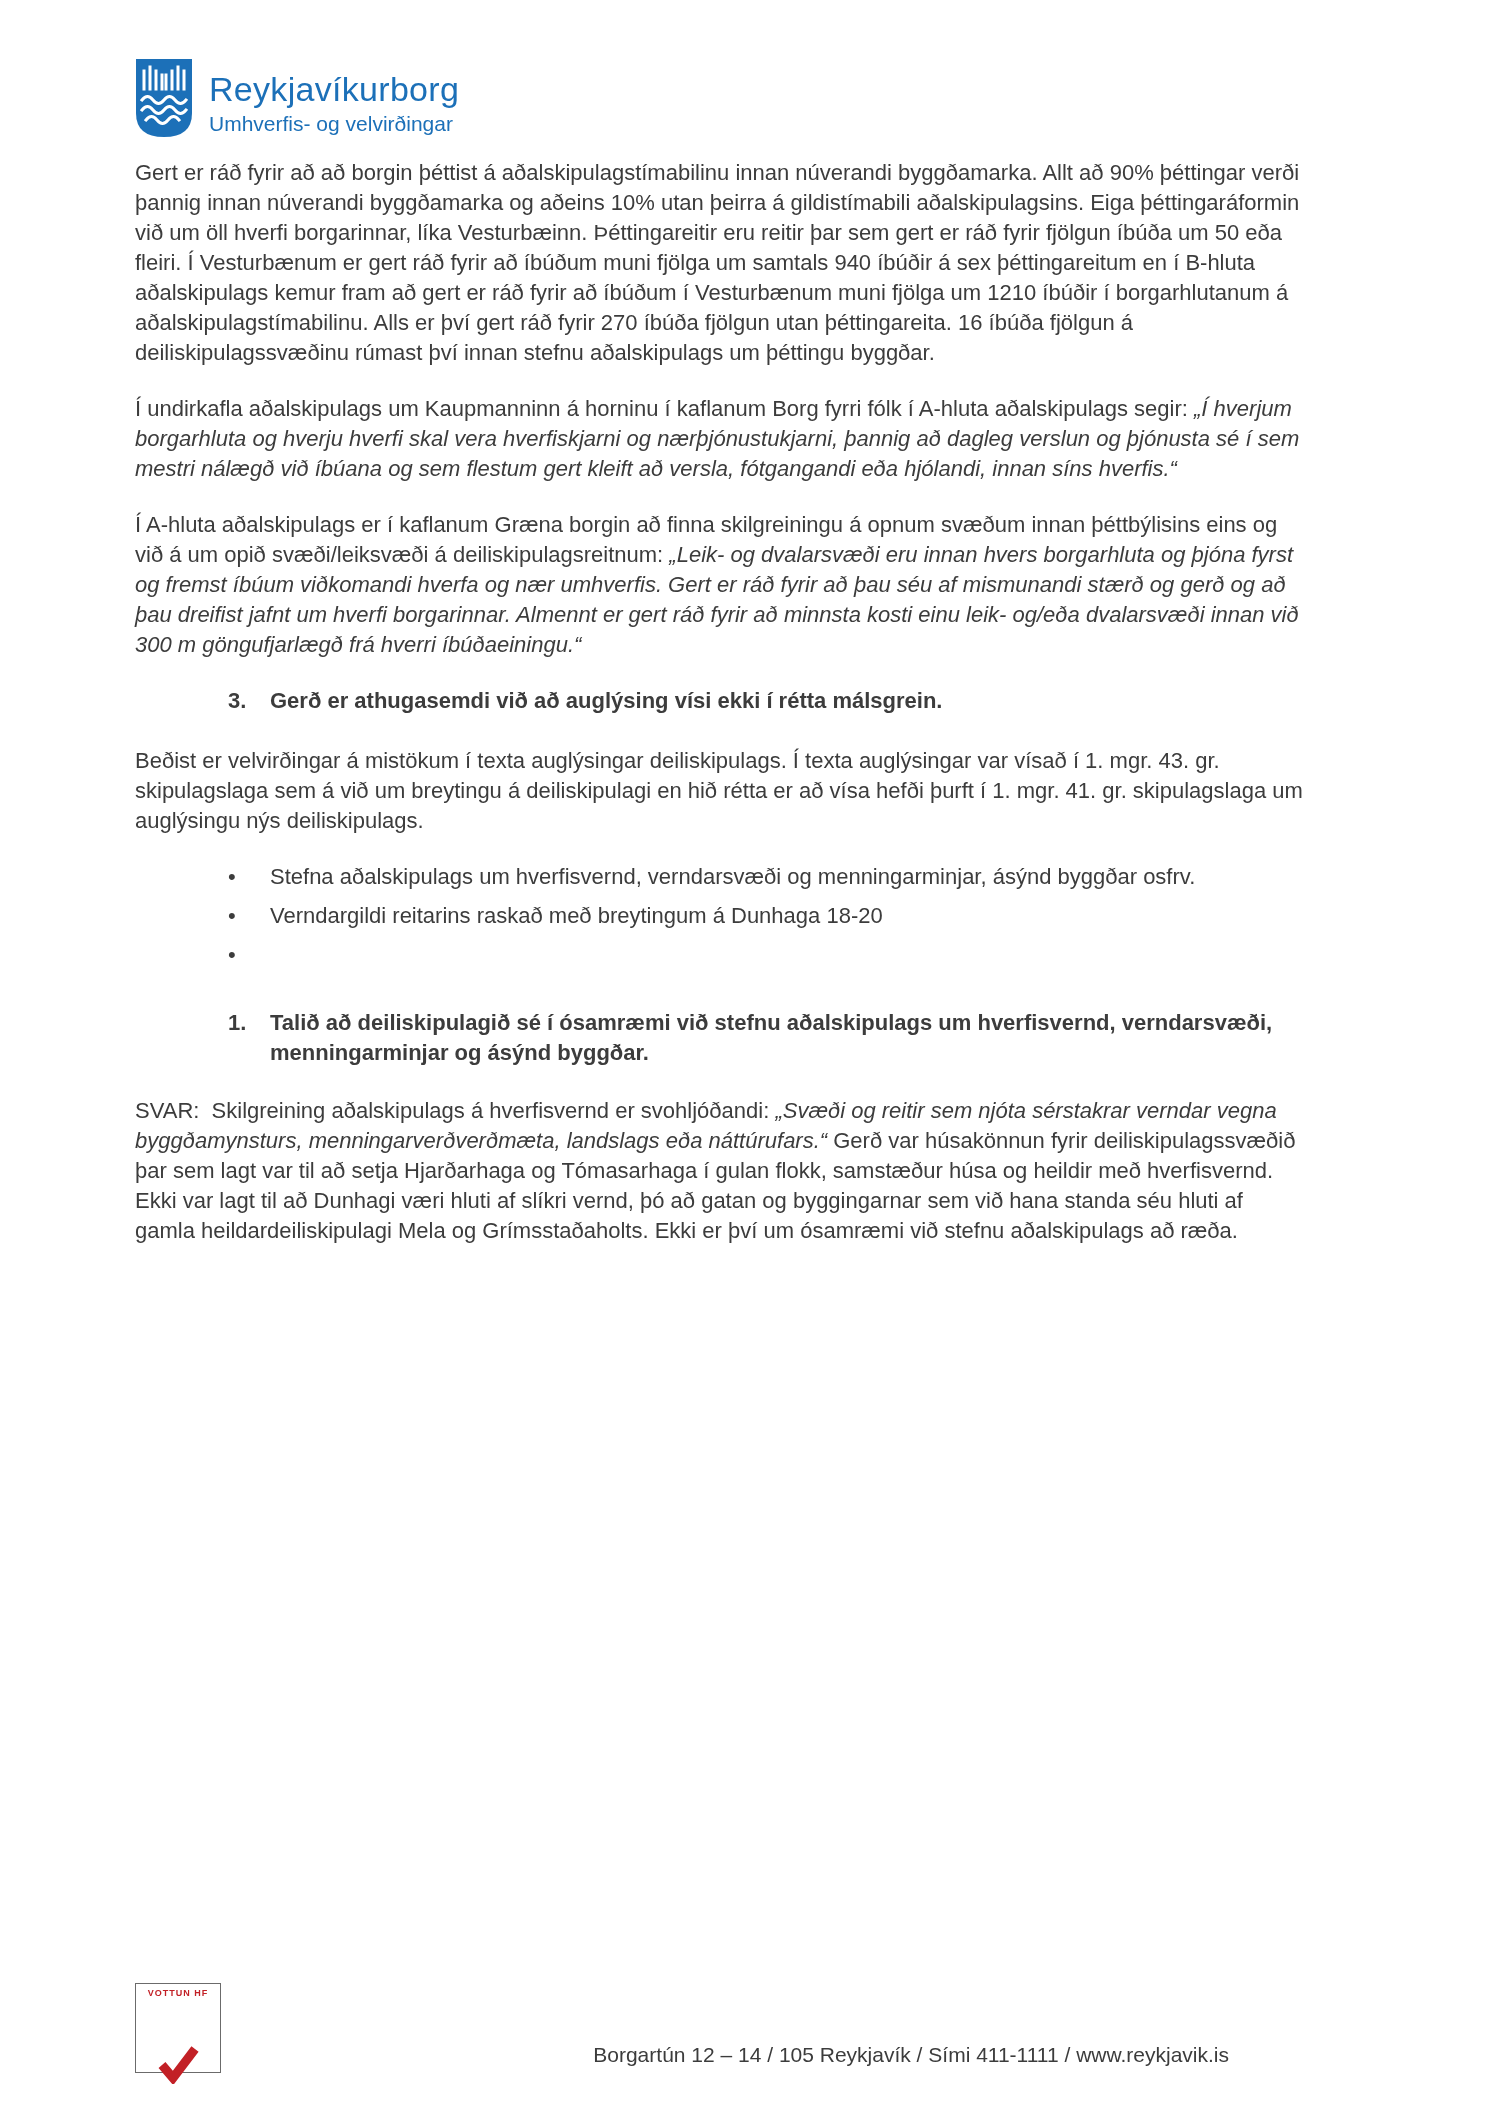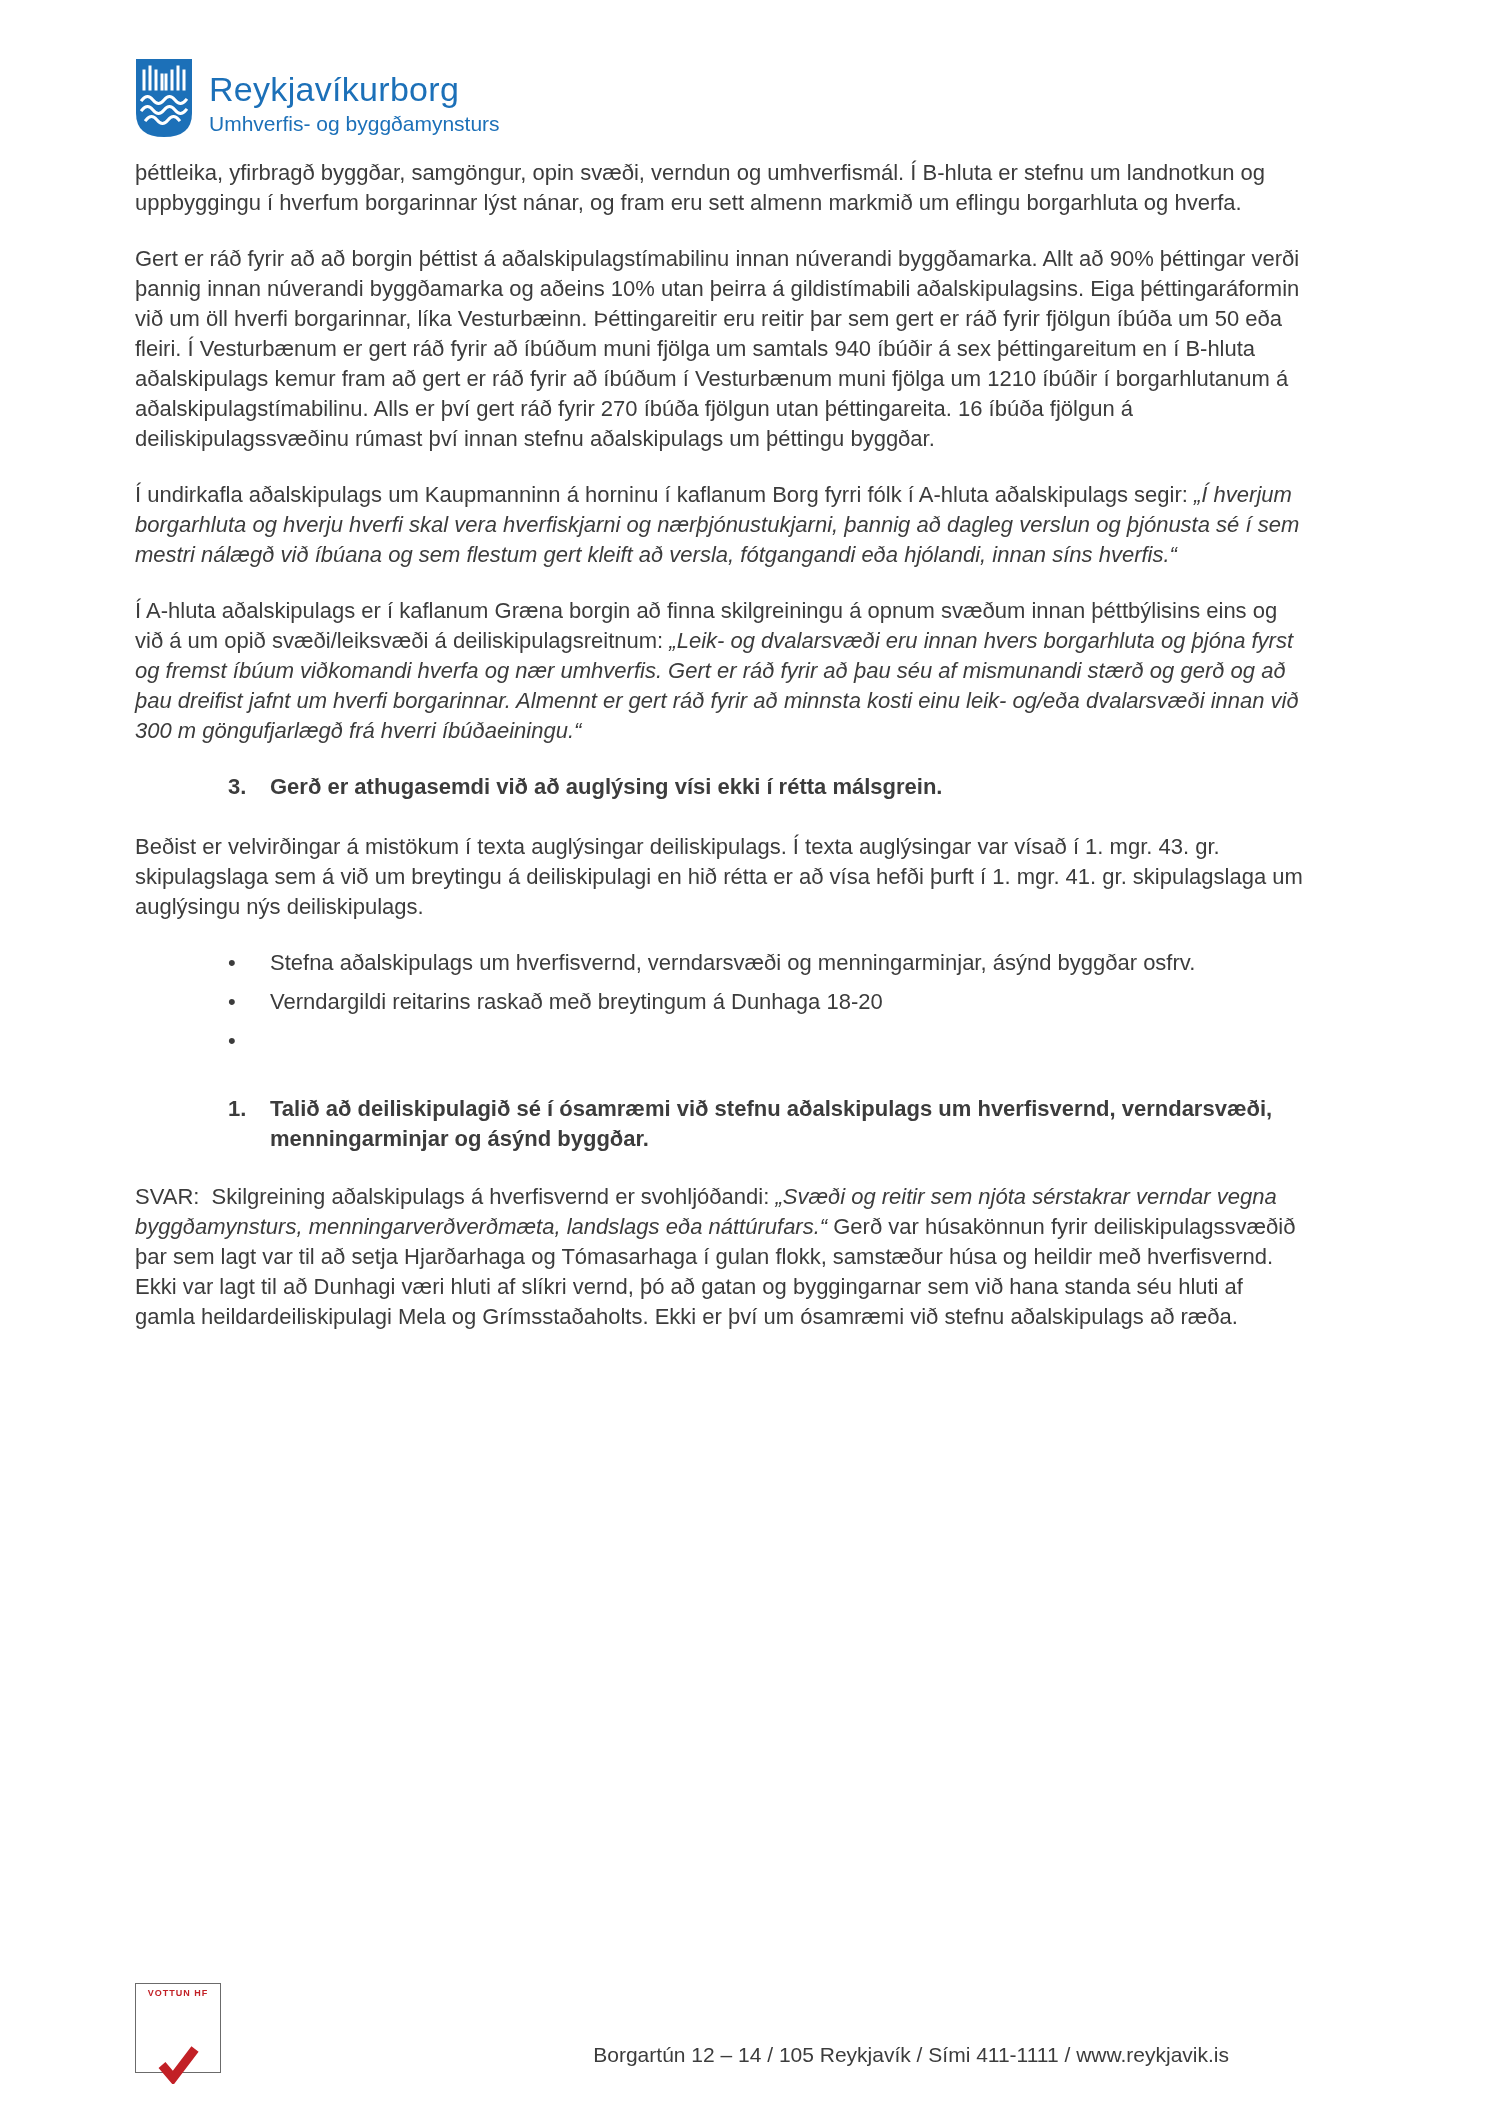--- a/index.html
+++ b/index.html
@@ -123,27 +123,26 @@
           <path d="M37 13 V31 M43 9 V31 M49 13 V31"></path>
           <path d="M27 17 V31 M31 17 V31"></path>
           <path d="M7 42 q5.5 -7 11 0 t11 0 t11 0 t11 0"></path>
           <path d="M7 52 q5.5 -7 11 0 t11 0 t11 0 t11 0"></path>
           <path d="M11 62 q5.5 -7 11 0 t11 0 t11 0"></path>
         </g>
       </svg>
     </span>
     <div class="logo-text">
       <div class="logo-title">Reykjavíkurborg</div>
-      <div class="logo-subtitle">Umhverfis- og byggðamynsturs</div>
+      <div class="logo-subtitle">Umhverfis- og velvirðingar</div>
     </div>
   </header>
 
   <main class="doc-body">
 
-    <p class="body-text">þéttleika, yfirbragð byggðar, samgöngur, opin svæði, verndun og umhverfismál. Í B-hluta er stefnu um landnotkun og uppbyggingu í hverfum borgarinnar lýst nánar, og fram eru sett almenn markmið um eflingu borgarhluta og hverfa.</p>
 
     <p class="body-text">Gert er ráð fyrir að að borgin þéttist á aðalskipulagstímabilinu innan núverandi byggðamarka. Allt að 90% þéttingar verði þannig innan núverandi byggðamarka og aðeins 10% utan þeirra á gildistímabili aðalskipulagsins. Eiga þéttingaráformin við um öll hverfi borgarinnar, líka Vesturbæinn. Þéttingareitir eru reitir þar sem gert er ráð fyrir fjölgun íbúða um 50 eða fleiri. Í Vesturbænum er gert ráð fyrir að íbúðum muni fjölga um samtals 940 íbúðir á sex þéttingareitum en í B-hluta aðalskipulags kemur fram að gert er ráð fyrir að íbúðum í Vesturbænum muni fjölga um 1210 íbúðir í borgarhlutanum á aðalskipulagstímabilinu. Alls er því gert ráð fyrir 270 íbúða fjölgun utan þéttingareita. 16 íbúða fjölgun á deiliskipulagssvæðinu rúmast því innan stefnu aðalskipulags um þéttingu byggðar.</p>
 
     <p class="body-text"><span>Í undirkafla aðalskipulags um Kaupmanninn á horninu í kaflanum Borg fyrri fólk í A-hluta aðalskipulags segir: </span><em>„Í hverjum borgarhluta og hverju hverfi skal vera hverfiskjarni og nærþjónustukjarni, þannig að dagleg verslun og þjónusta sé í sem mestri nálægð við íbúana og sem flestum gert kleift að versla, fótgangandi eða hjólandi, innan síns hverfis.“</em></p>
 
     <p class="body-text"><span>Í A-hluta aðalskipulags er í kaflanum Græna borgin að finna skilgreiningu á opnum svæðum innan þéttbýlisins eins og við á um opið svæði/leiksvæði á deiliskipulagsreitnum: </span><em>„Leik- og dvalarsvæði eru innan hvers borgarhluta og þjóna fyrst og fremst íbúum viðkomandi hverfa og nær umhverfis. Gert er ráð fyrir að þau séu af mismunandi stærð og gerð og að þau dreifist jafnt um hverfi borgarinnar. Almennt er gert ráð fyrir að minnsta kosti einu leik- og/eða dvalarsvæði innan við 300 m göngufjarlægð frá hverri íbúðaeiningu.“</em></p>
 
     <div class="numbered-item">
       <span class="num">3.</span>
       <span class="num-text">Gerð er athugasemdi við að auglýsing vísi ekki í rétta málsgrein.</span>

